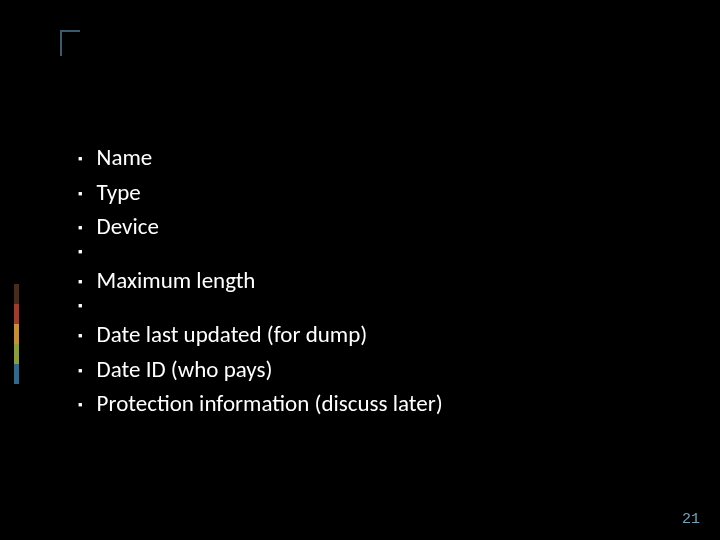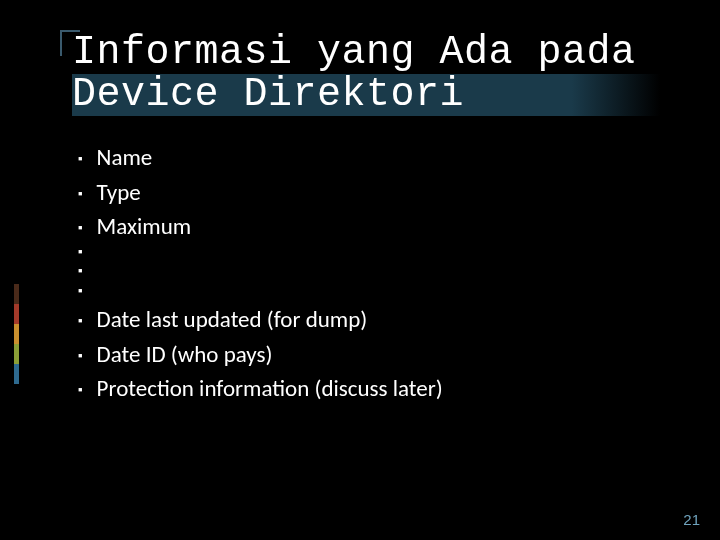--- a/index.html
+++ b/index.html
@@ -83,32 +83,31 @@
     color: #fff;
     margin-right: 14px;
     position: relative;
     top: -2px;
   }
   .page-num {
     position: absolute;
     right: 20px;
     bottom: 12px;
     color: #6fa3bd;
-    font-family: Liberation Sans, sans-serif;
+    font-family: Liberation Mono, monospace;
     font-size: 15px;
   }
 </style>
 </head>
 <body>
 
 <div class="slide">
 
   <div class="title-border-top"></div>
 
-  <div class="title">Informasi yang Ada pada Device Direktori</div>
 
   <div class="sidebar-accent">
     <div class="seg seg1"></div>
     <div class="seg seg2"></div>
     <div class="seg seg3"></div>
     <div class="seg seg4"></div>
     <div class="seg seg5"></div>
   </div>
 
   <div class="bullets">
@@ -116,27 +115,28 @@
       <li>
         <span class="bullet-marker">▪</span>
         <span>Name</span>
       </li>
       <li>
         <span class="bullet-marker">▪</span>
         <span>Type</span>
       </li>
       <li>
         <span class="bullet-marker">▪</span>
-        <span>Maximum</span>
+        <span>Device</span>
       </li>
       <li>
         <span class="bullet-marker">▪</span>
       </li>
       <li>
         <span class="bullet-marker">▪</span>
+        <span>Maximum length</span>
       </li>
       <li>
         <span class="bullet-marker">▪</span>
       </li>
       <li>
         <span class="bullet-marker">▪</span>
         <span>Date last updated (for dump)</span>
       </li>
       <li>
         <span class="bullet-marker">▪</span>

